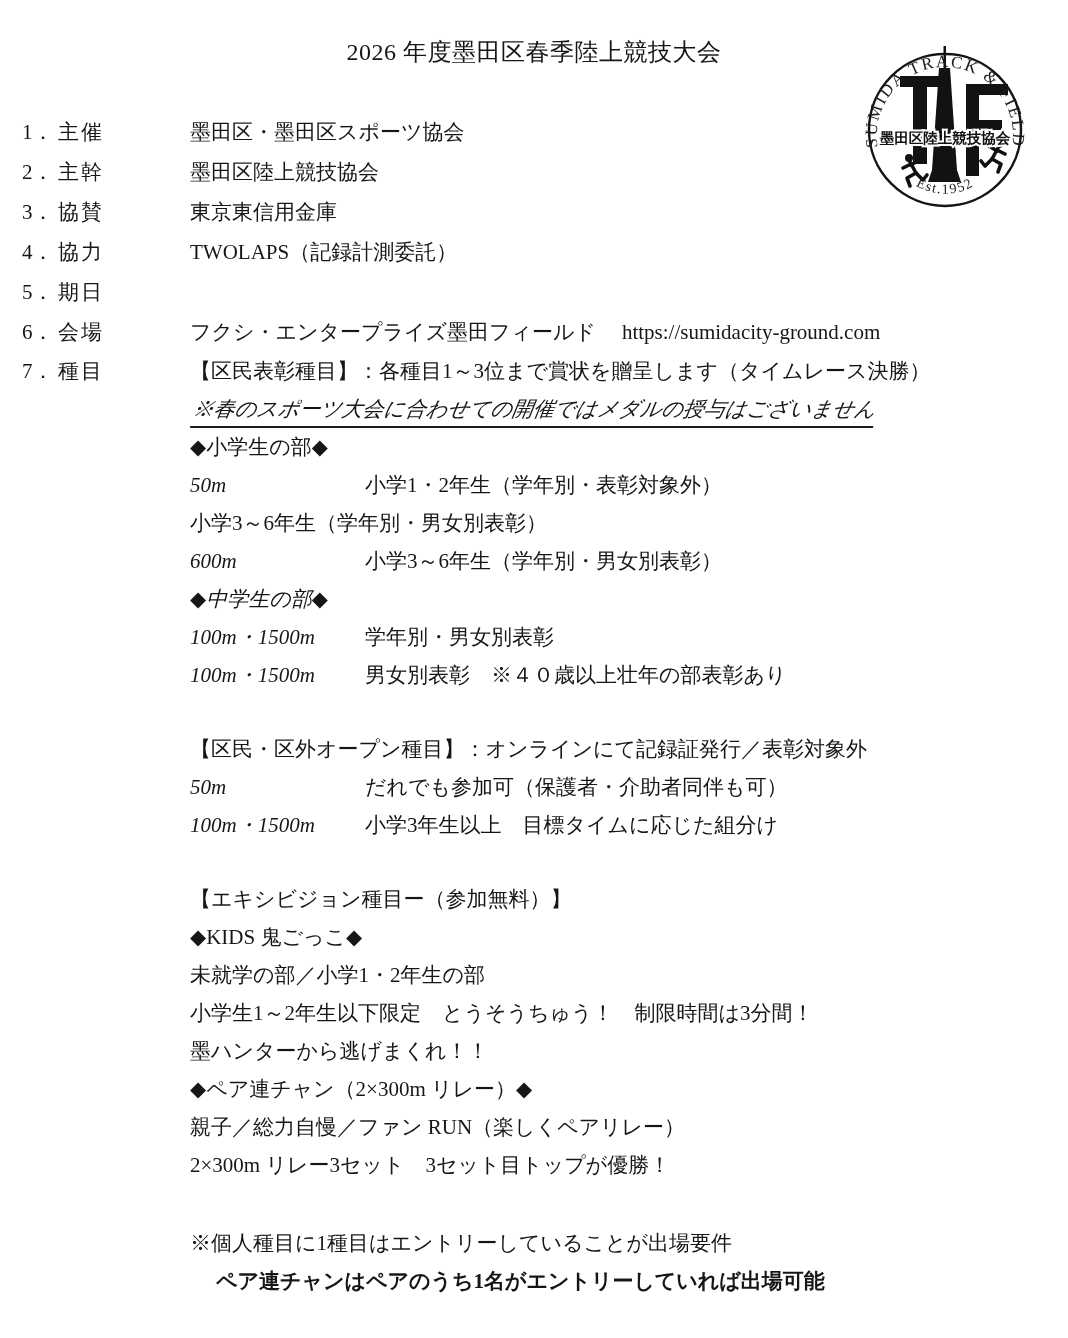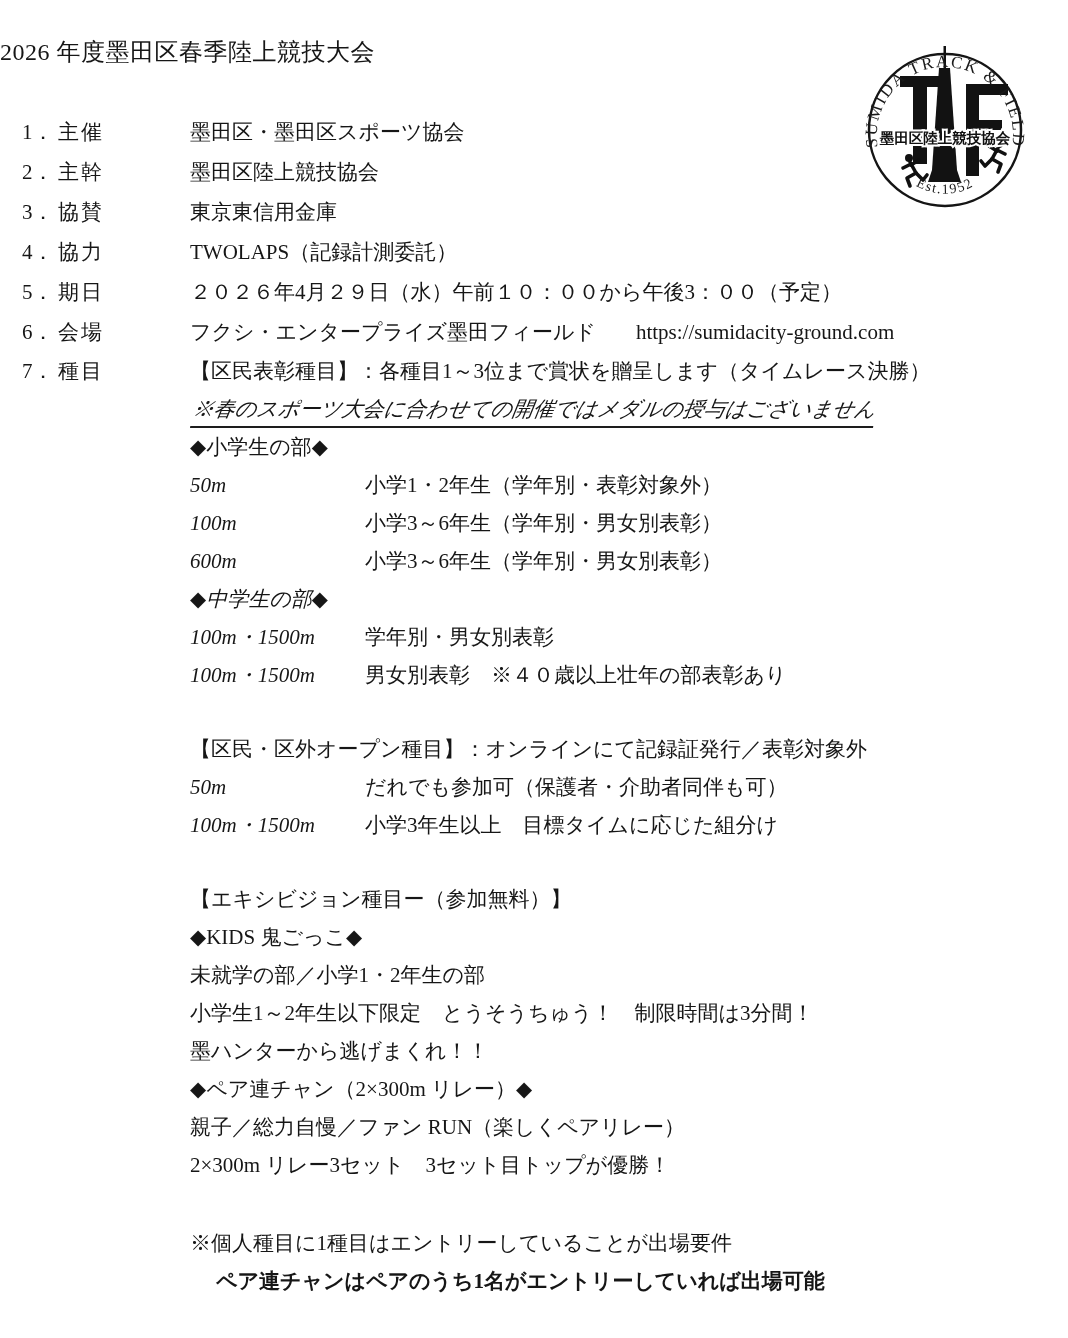--- a/index.html
+++ b/index.html
@@ -6,36 +6,36 @@
   body {
     width:1068px; height:1338px;
     font-family:"Liberation Serif","DejaVu Serif",serif;
     color:#161616;
     -webkit-font-smoothing:antialiased;
   }
   .page { position:relative; width:1068px; height:1338px; overflow:hidden; background:#fff; }
 
   .title {
     position:absolute; top:36px; left:0; width:1068px;
-    font-size:24px; line-height:32px;
+    text-align:center; font-size:24px; line-height:32px;
     letter-spacing:0.5px; white-space:nowrap;
   }
 
   .logo { position:absolute; top:26px; left:858px; width:172px; height:186px; }
 
   .doc { position:absolute; top:112px; left:22px; width:1024px; font-size:21px; }
 
   .irow { display:flex; height:40px; line-height:40px; white-space:nowrap; }
   .crow { display:flex; height:38px; line-height:38px; white-space:nowrap; }
   .num   { display:inline-block; width:36px; }
   .label { display:inline-block; width:132px; letter-spacing:2px; }
   .indent168 { padding-left:168px; }
   .indent194 { padding-left:194px;font-weight:bold; }
   .event-cell { display:inline-block; width:175px;font-style:italic; }
-  .venue-url { margin-left:40px; }
+  .venue-url { margin-left:26px; }
 
   .note-underline {
     display:inline-block;
     font-style:italic;
     transform:skewX(-9deg);
     transform-origin:left bottom;
     border-bottom:2px solid #1d1d1d;
     line-height:34px;
     height:34px;
     margin-top:2px;
@@ -127,21 +127,20 @@
       <span class="value">東京東信用金庫</span>
     </div>
     <div class="irow">
       <span class="num">4．</span>
       <span class="label">協力</span>
       <span class="value">TWOLAPS（記録計測委託）</span>
     </div>
     <div class="irow">
       <span class="num">5．</span>
       <span class="label">期日</span>
-      <span class="value">２０２６年4月２９日（水）午前１０：００から午後3：００（予定）</span>
     </div>
     <div class="irow">
       <span class="num">6．</span>
       <span class="label">会場</span>
       <span class="value">フクシ・エンタープライズ墨田フィールド</span>
       <span class="value venue-url">https://sumidacity-ground.com</span>
     </div>
 
     <div class="crow">
       <span class="num">7．</span>
@@ -155,21 +154,20 @@
 
     <div class="crow indent168">
       <span>◆小学生の部◆</span>
     </div>
 
     <div class="crow indent168">
       <span class="event-cell">50m</span>
       <span>小学1・2年生（学年別・表彰対象外）</span>
     </div>
     <div class="crow indent168">
-      <span class="event-cell">100m</span>
       <span>小学3～6年生（学年別・男女別表彰）</span>
     </div>
     <div class="crow indent168">
       <span class="event-cell">600m</span>
       <span>小学3～6年生（学年別・男女別表彰）</span>
     </div>
 
     <div class="crow indent168">
       <span class="event-cell">◆中学生の部◆</span>
     </div>

